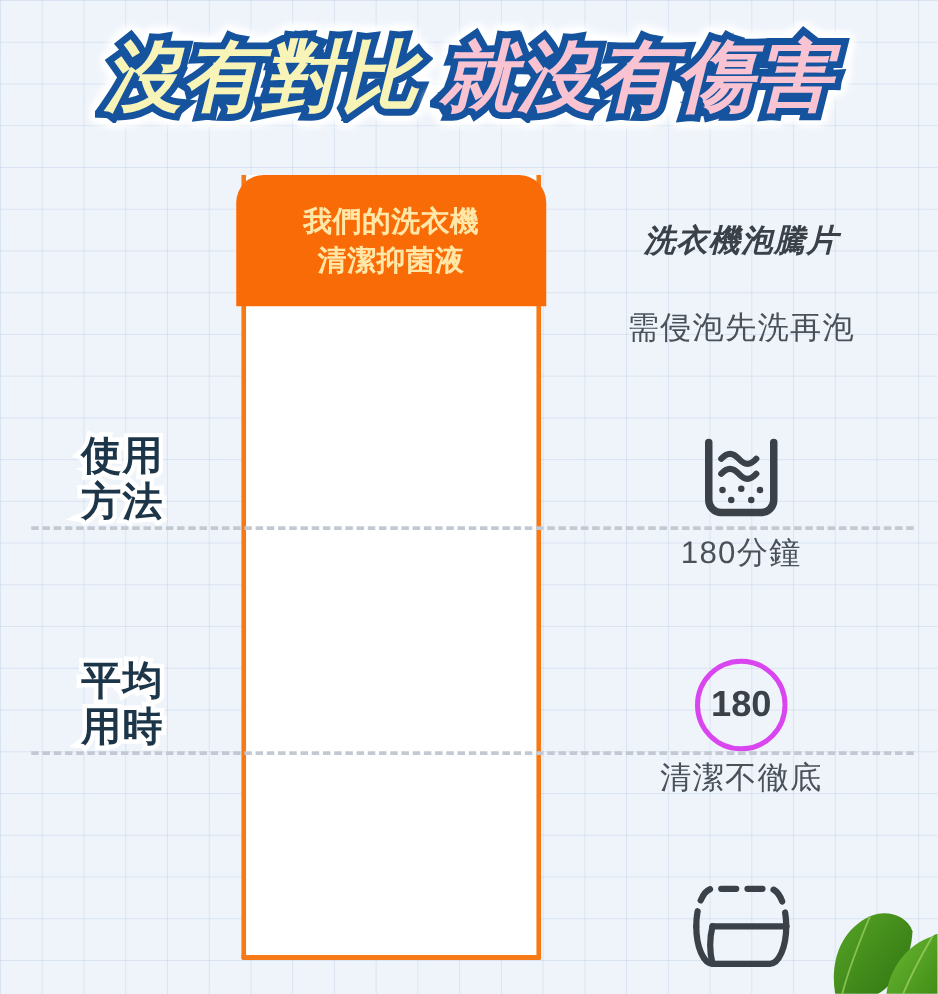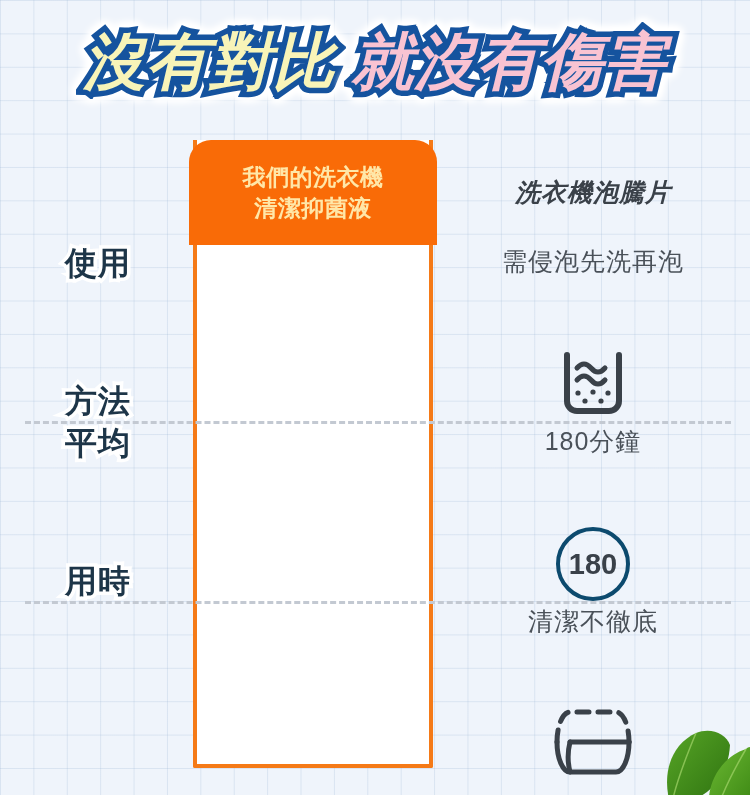--- a/index.html
+++ b/index.html
@@ -134,21 +134,21 @@
   
   .row-label {
     position: absolute;
     left: 0;
     top: 0;
     width: 190px;
     height: 176px;
     display: flex;
     flex-direction: column;
     align-items: center;
-    justify-content: space-between;
+    justify-content: flex-end;
     z-index: 5;
   }
   .row-label-text {
     color: #1d3548;
     font-size: 32px;
     font-weight: 900;
     line-height: 1.18;
     text-align: center;
     letter-spacing: 1px;
     -webkit-text-stroke: 7px #ffffff;
@@ -246,21 +246,21 @@
     width: 68px; height: 68px;
     border-radius: 50%;
     display: flex; align-items: center; justify-content: center;
     font-size: 30px; font-weight: 700;
   }
   .num-ours {
     border: 5px solid #f57a17;
     color: #f57a17;
   }
   .num-theirs {
-    border: 4px solid #0c4a6e;
+    border: 4px solid #d946ef;
     color: #3a4149;
     width: 74px; height: 74px;
     font-size: 29px;
   }
 
   .leaf-deco {
     position: absolute;
     right: -10px;
     bottom: -18px;
     width: 160px;

